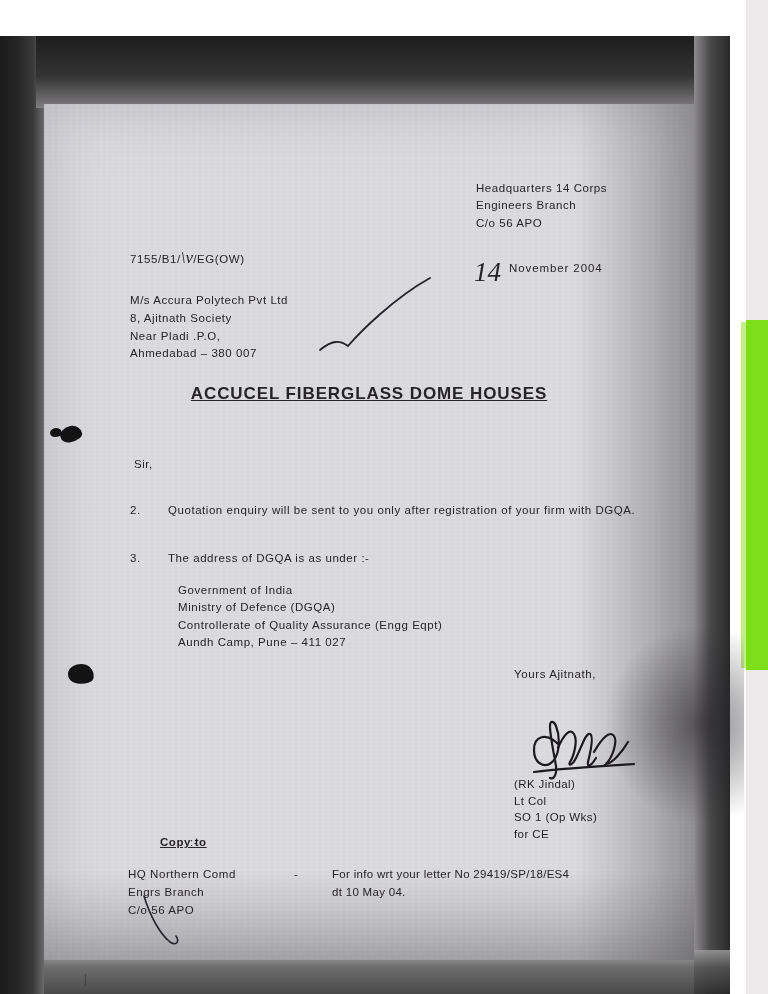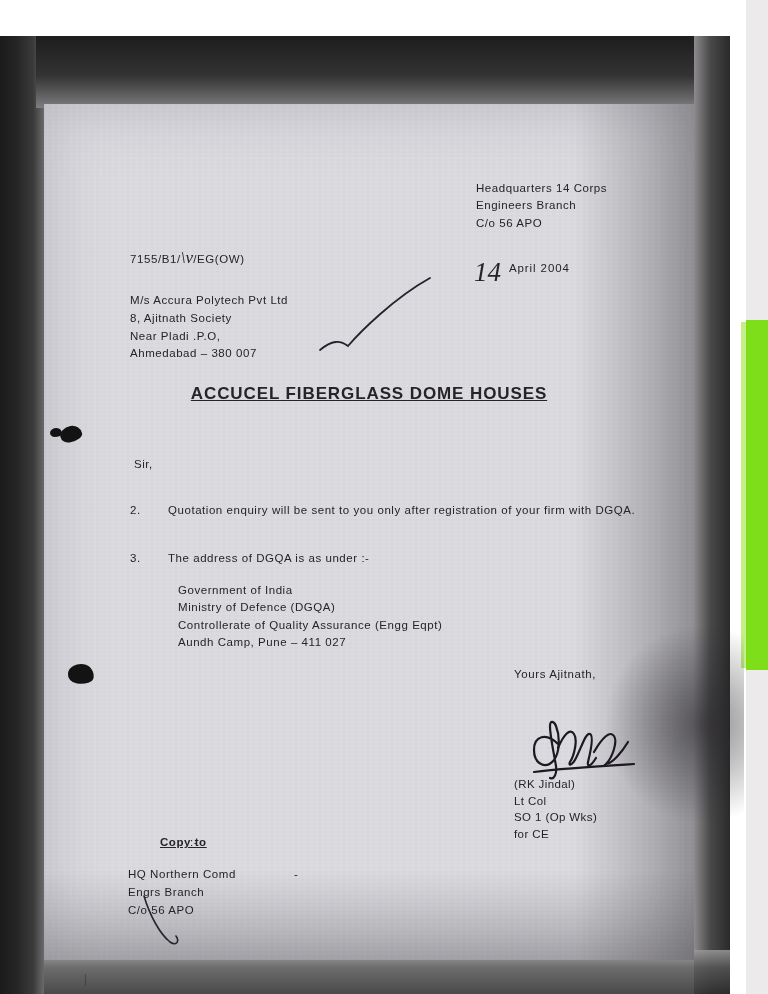--- a/index.html
+++ b/index.html
@@ -350,21 +350,21 @@
 
     <div class="addr-hq">Headquarters 14 Corps
 Engineers Branch
 C/o 56 APO</div>
 
     <div class="ref-no">
       <span>7155/B1/</span><span class="hand-v">\ν</span><span>/EG(OW)</span>
     </div>
 
     <div class="date-line">
-      <span class="date-hand">14</span><span>April  2004</span>
+      <span class="date-hand">14</span><span>November  2004</span>
     </div>
 
     <div class="addr-to">M/s Accura Polytech Pvt Ltd
 8, Ajitnath Society
 Near Pladi .P.O,
 Ahmedabad – 380 007</div>
 
     <div class="subject">ACCUCEL FIBERGLASS DOME HOUSES</div>
 
     <div class="salutation">Sir,</div>
@@ -398,20 +398,22 @@
 Lt Col
 SO 1 (Op Wks)
 for CE</div>
 
     <div class="copy-to">Copy to</div>
     <div class="copy-to-suffix">:-</div>
     <div class="copy-left">HQ Northern Comd
 Engrs Branch
 C/o 56 APO</div>
     <div class="copy-dash">-</div>
+    <div class="copy-right">For info wrt your letter No 29419/SP/18/ES4
+dt 10 May 04.</div>
 
     <svg class="tick-svg" viewBox="0 0 120 86">
       <path d="M6 74 C18 64, 26 64, 34 70 C46 56, 80 22, 116 2" fill="none" stroke="#24222a" stroke-width="1.8" stroke-linecap="round"></path>
     </svg>
 
     <svg class="hook-svg" viewBox="0 0 60 60">
       <path d="M4 2 C10 22, 20 40, 30 48 C36 52, 40 48, 36 42" fill="none" stroke="#26242c" stroke-width="1.6" stroke-linecap="round"></path>
     </svg>
 
     <div class="foot-mark">|</div>

